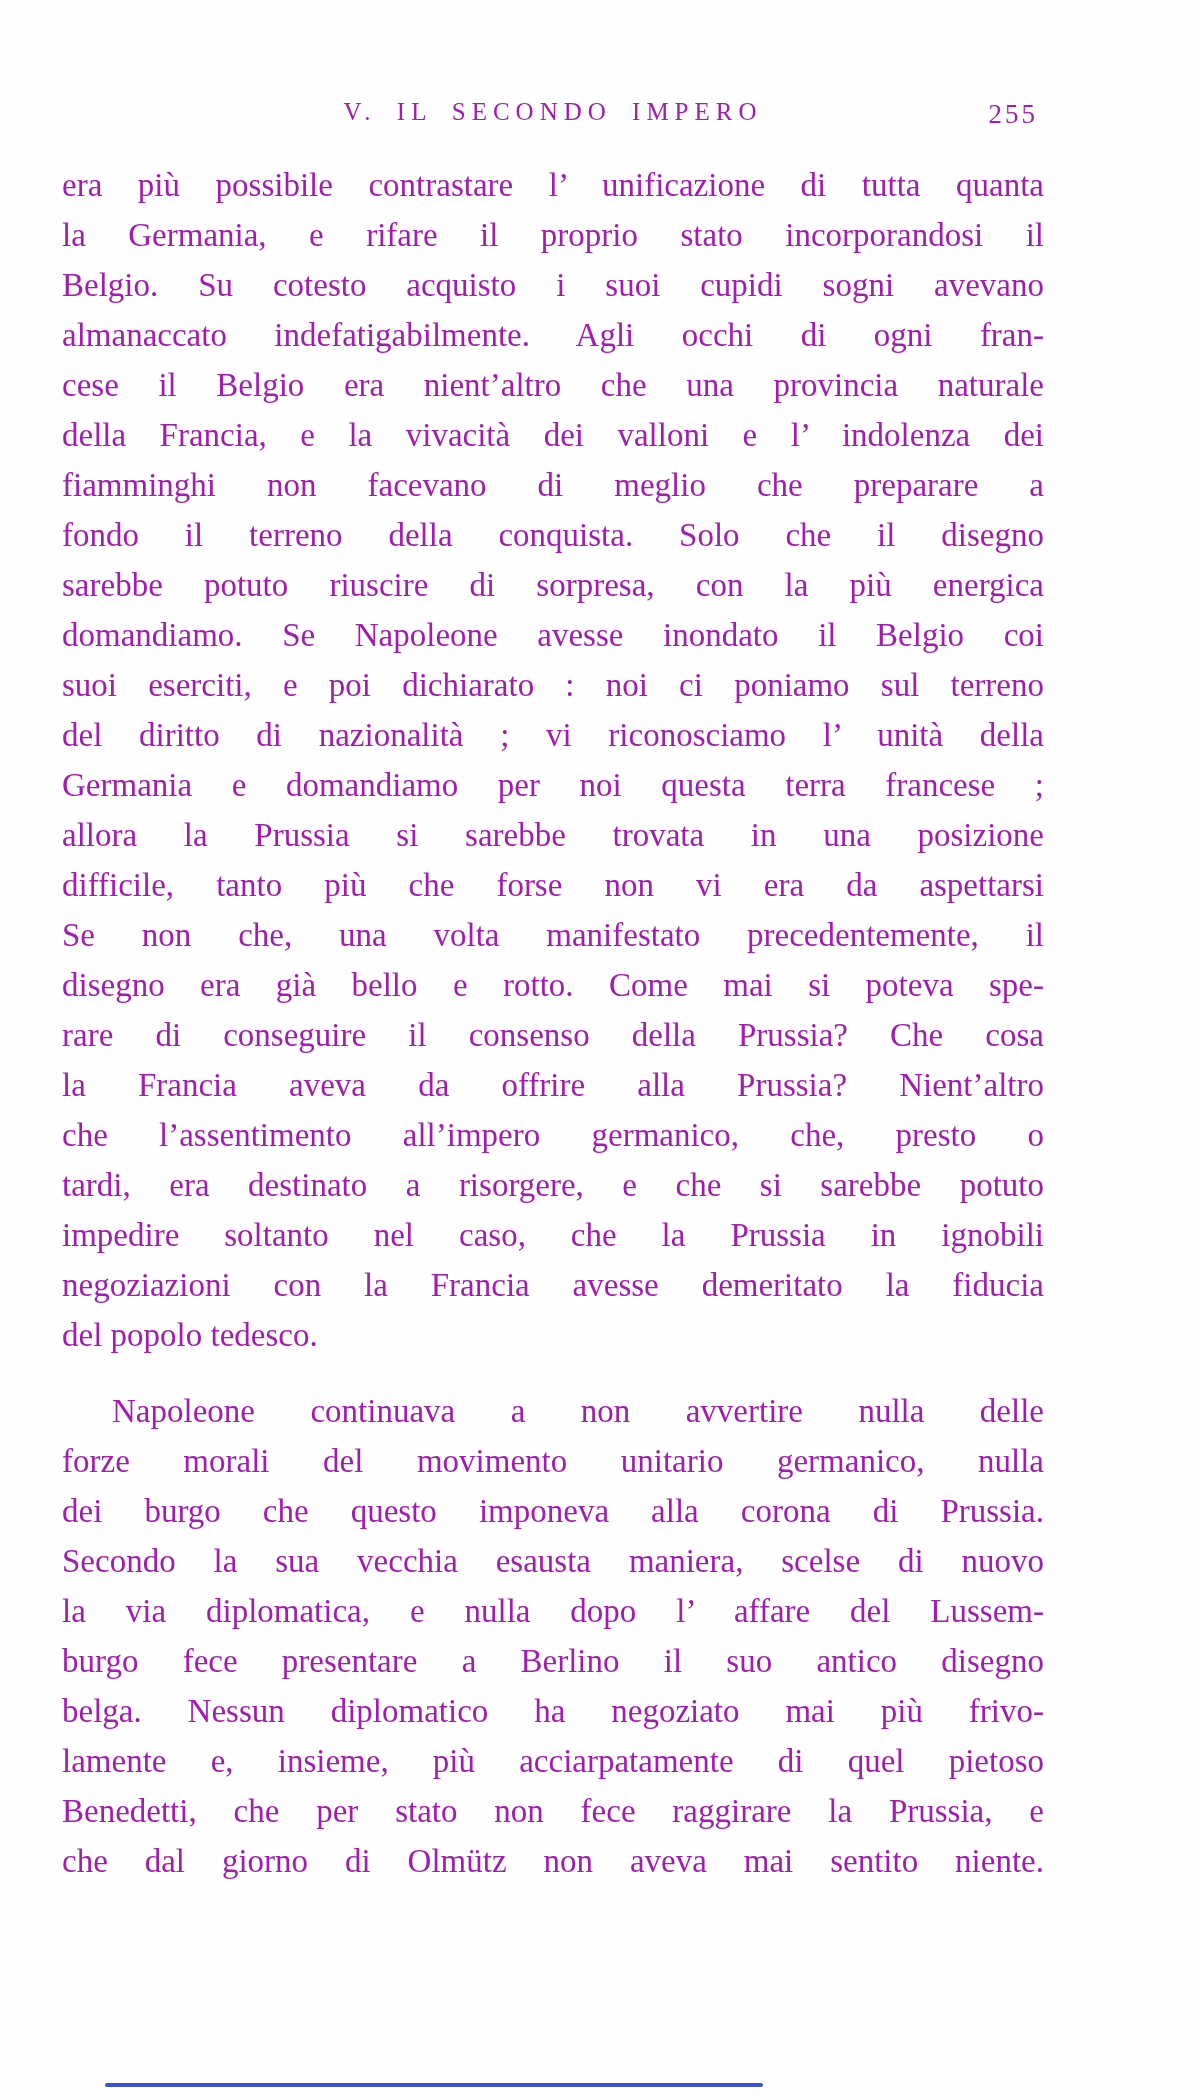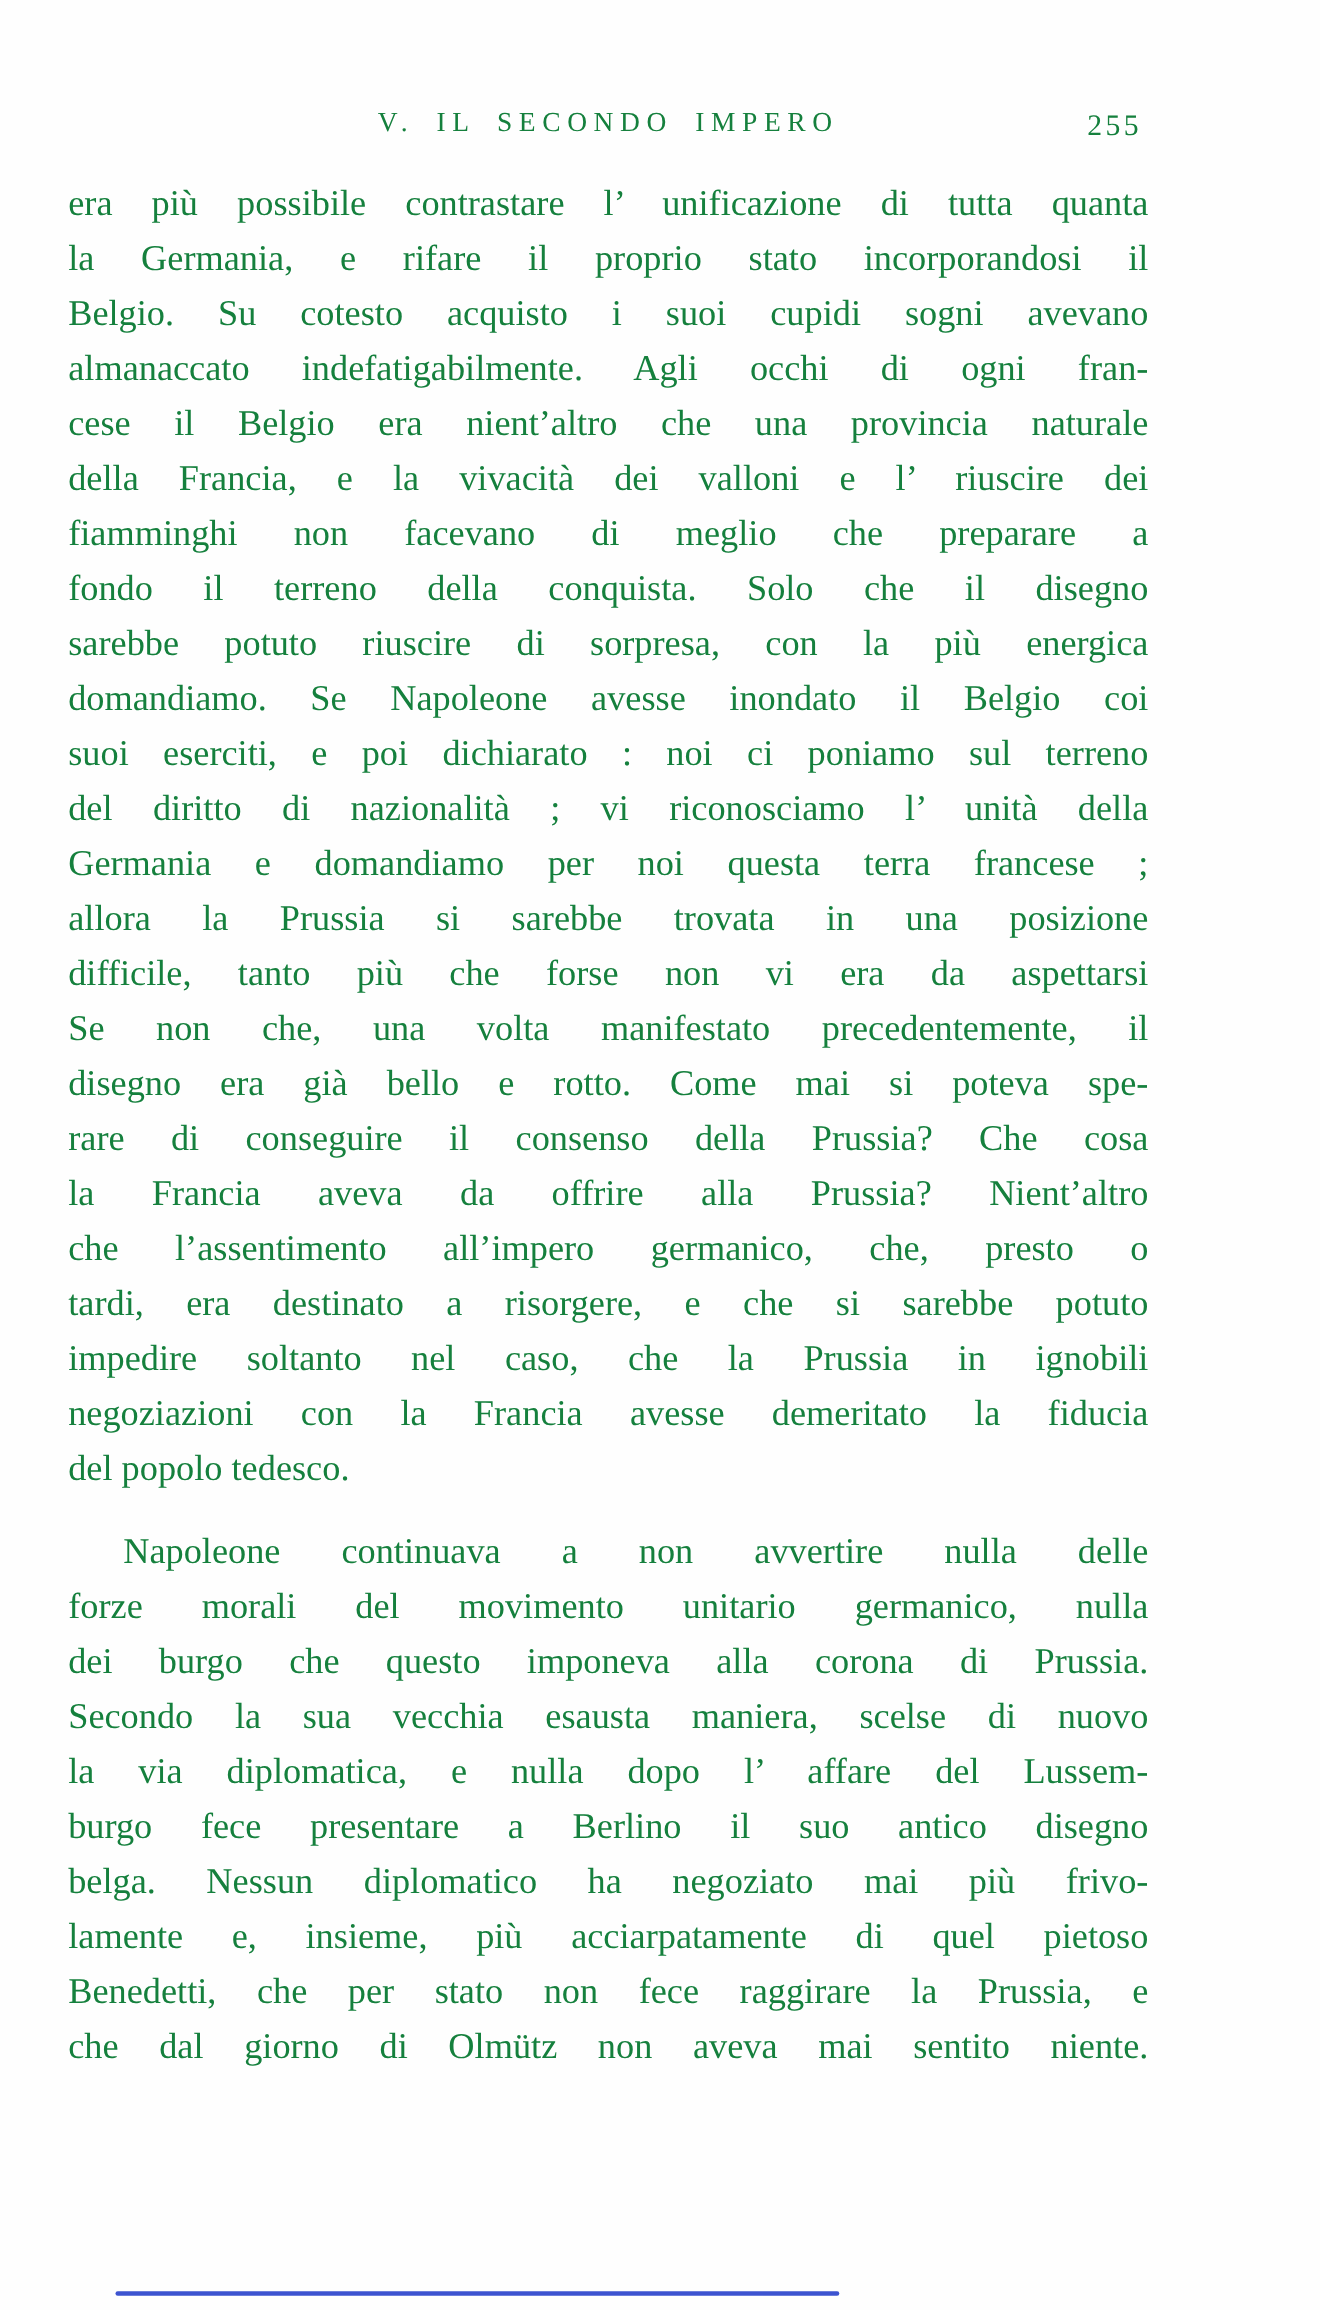--- a/index.html
+++ b/index.html
@@ -6,21 +6,21 @@
     margin: 0;
     padding: 0;
     background: #ffffff;
   }
   .page {
     position: relative;
     width: 1200px;
     height: 2100px;
     background: #fefefe;
     font-family: "Liberation Serif", serif;
-    color: #15803d;
+    color: #a21caf;
     overflow: hidden;
   }
   .running-header {
     position: absolute;
     top: 98px;
     left: 62px;
     width: 982px;
     height: 34px;
   }
   .running-header .title {
@@ -83,21 +83,21 @@
     <div class="page-num">255</div>
   </div>
 
   <div class="text-block">
       <div class="para">
         <div class="line">era più possibile contrastare l’ unificazione di tutta quanta</div>
         <div class="line">la Germania, e rifare il proprio stato incorporandosi il</div>
         <div class="line">Belgio. Su cotesto acquisto i suoi cupidi sogni avevano</div>
         <div class="line">almanaccato indefatigabilmente. Agli occhi di ogni fran-</div>
         <div class="line">cese il Belgio era nient’altro che una provincia naturale</div>
-        <div class="line">della Francia, e la vivacità dei valloni e l’ riuscire dei</div>
+        <div class="line">della Francia, e la vivacità dei valloni e l’ indolenza dei</div>
         <div class="line">fiamminghi non facevano di meglio che preparare a</div>
         <div class="line">fondo il terreno della conquista. Solo che il disegno</div>
         <div class="line">sarebbe potuto riuscire di sorpresa, con la più energica</div>
         <div class="line">domandiamo. Se Napoleone avesse inondato il Belgio coi</div>
         <div class="line">suoi eserciti, e poi dichiarato : noi ci poniamo sul terreno</div>
         <div class="line">del diritto di nazionalità ; vi riconosciamo l’ unità della</div>
         <div class="line">Germania e domandiamo per noi questa terra francese ;</div>
         <div class="line">allora la Prussia si sarebbe trovata in una posizione</div>
         <div class="line">difficile, tanto più che forse non vi era da aspettarsi</div>
         <div class="line">Se non che, una volta manifestato precedentemente, il</div>

